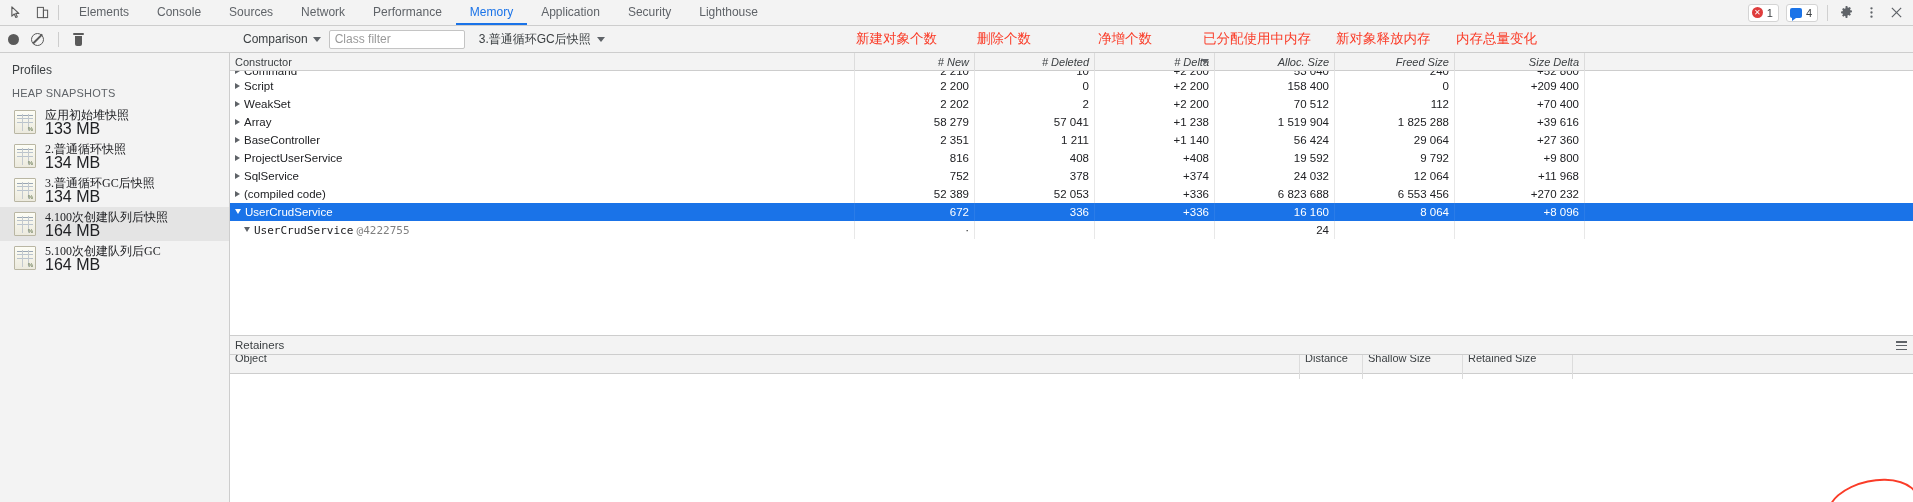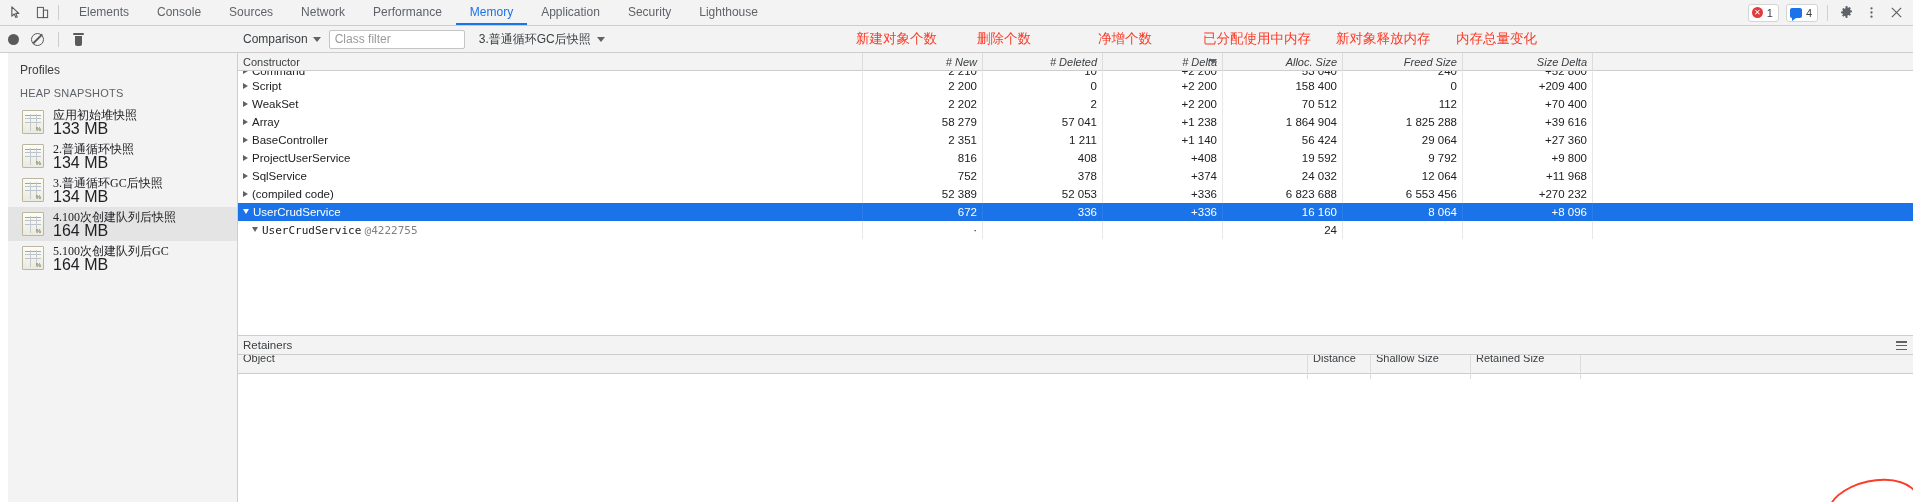--- a/index.html
+++ b/index.html
@@ -192,21 +192,20 @@
   }
 
   
   .sidebar {
     width: 230px;
     min-width: 230px;
     background: #f3f3f3;
     border-right: 1px solid #cdcdcd;
     overflow: hidden;
     position: relative;
-    margin-left: 8px;
   }
   .sb-title {
     font-size: 12px;
     color: #3c4043;
     padding: 10px 0 10px 12px;
   }
   .sb-section {
     font-size: 11px;
     color: #5f6368;
     padding: 0 0 6px 12px;
@@ -607,21 +606,21 @@
         <div class="cell num" style="width:120px">70 512</div>
         <div class="cell num" style="width:120px">112</div>
         <div class="cell num" style="width:130px">+70 400</div>
       </div>
 
       <div class="row">
         <div class="cell" style="width:625px"><span class="tri"></span><span>Array</span></div>
         <div class="cell num" style="width:120px">58 279</div>
         <div class="cell num" style="width:120px">57 041</div>
         <div class="cell num" style="width:120px">+1 238</div>
-        <div class="cell num" style="width:120px">1 864 904</div>
+        <div class="cell num" style="width:120px">1 519 904</div>
         <div class="cell num" style="width:120px">1 825 288</div>
         <div class="cell num" style="width:130px">+39 616</div>
       </div>
 
       <div class="row">
         <div class="cell" style="width:625px"><span class="tri"></span><span>BaseController</span></div>
         <div class="cell num" style="width:120px">2 351</div>
         <div class="cell num" style="width:120px">1 211</div>
         <div class="cell num" style="width:120px">+1 140</div>
         <div class="cell num" style="width:120px">56 424</div>

